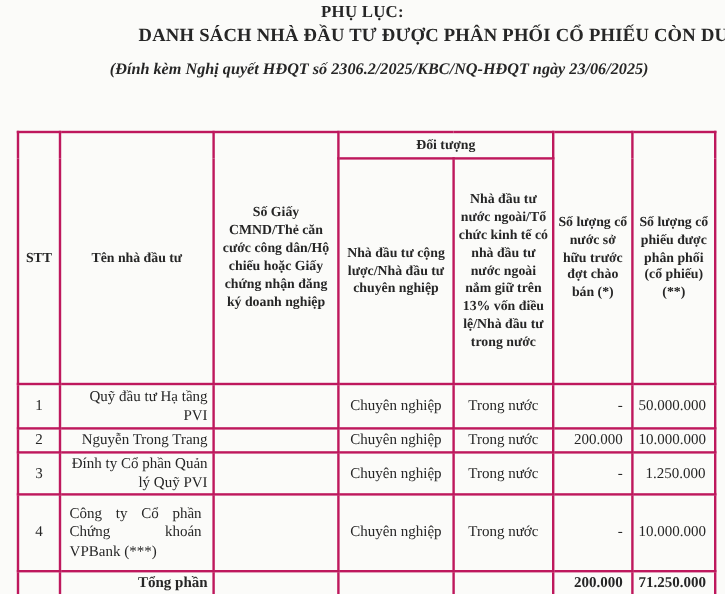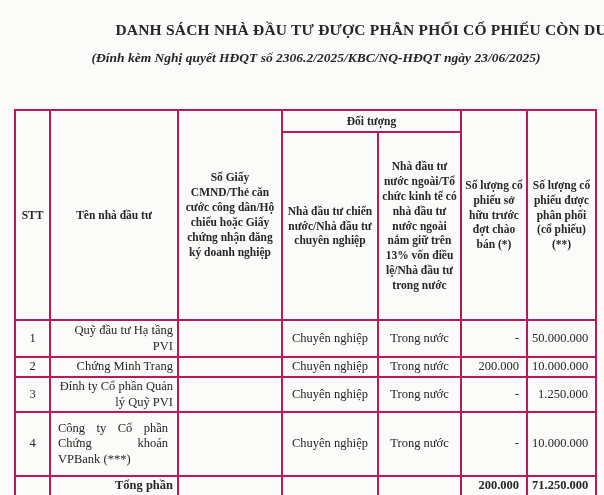--- a/index.html
+++ b/index.html
@@ -74,62 +74,63 @@
   .c-left   { text-align: right; padding-left: 7px !important; }
   .c-right  { text-align: right; padding-right: 7px !important; }
   .c-justify { text-align: justify; text-justify: inter-word; padding-left: 7px !important; padding-right: 9px !important; margin-left: 36px; }
   .bold { font-weight: bold; }
 </style>
 </head>
 <body>
 
 <div class="page">
 
+  <div class="title-1">PHỤ LỤC:</div>
   <div class="title-2">DANH SÁCH NHÀ ĐẦU TƯ ĐƯỢC PHÂN PHỐI CỔ PHIẾU CÒN DƯ</div>
   <div class="subtitle">(Đính kèm Nghị quyết HĐQT số 2306.2/2025/KBC/NQ-HĐQT ngày 23/06/2025)</div>
 
   <table class="main">
     <colgroup>
       <col style="width:35px">
       <col style="width:128px">
       <col style="width:104px">
       <col style="width:96px">
       <col style="width:83px">
       <col style="width:66px">
       <col style="width:69px">
     </colgroup>
 
     <tbody>
         <tr style="height:22px">
       <th rowspan="2">STT</th>
       <th rowspan="2">Tên nhà đầu tư</th>
       <th rowspan="2">Số Giấy CMND/Thẻ căn cước công dân/Hộ chiếu hoặc Giấy chứng nhận đăng ký doanh nghiệp</th>
       <th colspan="2">Đối tượng</th>
-      <th rowspan="2">Số lượng cổ phiếu sở hữu trước đợt chào bán (*)</th>
+      <th rowspan="2">Số lượng cổ nước sở hữu trước đợt chào bán (*)</th>
       <th rowspan="2">Số lượng cổ phiếu được phân phối (cổ phiếu) (**)</th>
     </tr>
 
     <tr style="height:188px">
-      <th>Nhà đầu tư chiến nước/Nhà đầu tư chuyên nghiệp</th>
+      <th>Nhà đầu tư cộng lược/Nhà đầu tư chuyên nghiệp</th>
       <th>Nhà đầu tư nước ngoài/Tổ chức kinh tế có nhà đầu tư nước ngoài nắm giữ trên 13% vốn điều lệ/Nhà đầu tư trong nước</th>
     </tr>
 
     <tr style="height:37px">
       <td class="c-center">1</td>
       <td class="c-left">Quỹ đầu tư Hạ tầng PVI</td>
       <td class="c-center"></td>
       <td class="c-center">Chuyên nghiệp</td>
       <td class="c-center">Trong nước</td>
       <td class="c-right">-</td>
       <td class="c-right">50.000.000</td>
     </tr>
 
     <tr style="height:20px">
       <td class="c-center">2</td>
-      <td class="c-left">Chứng Minh Trang</td>
+      <td class="c-left">Nguyễn Trong Trang</td>
       <td class="c-center"></td>
       <td class="c-center">Chuyên nghiệp</td>
       <td class="c-center">Trong nước</td>
       <td class="c-right">200.000</td>
       <td class="c-right">10.000.000</td>
     </tr>
 
     <tr style="height:30px">
       <td class="c-center">3</td>
       <td class="c-left">Đính ty Cổ phần Quản lý Quỹ PVI</td>

